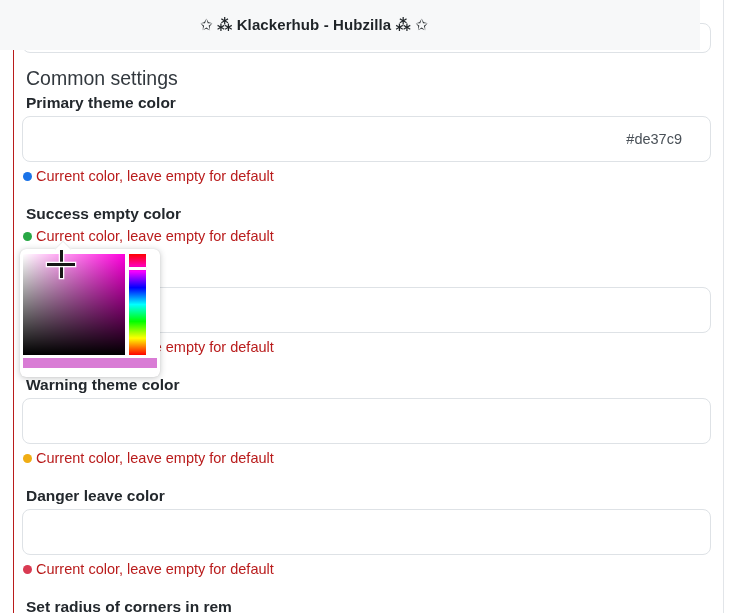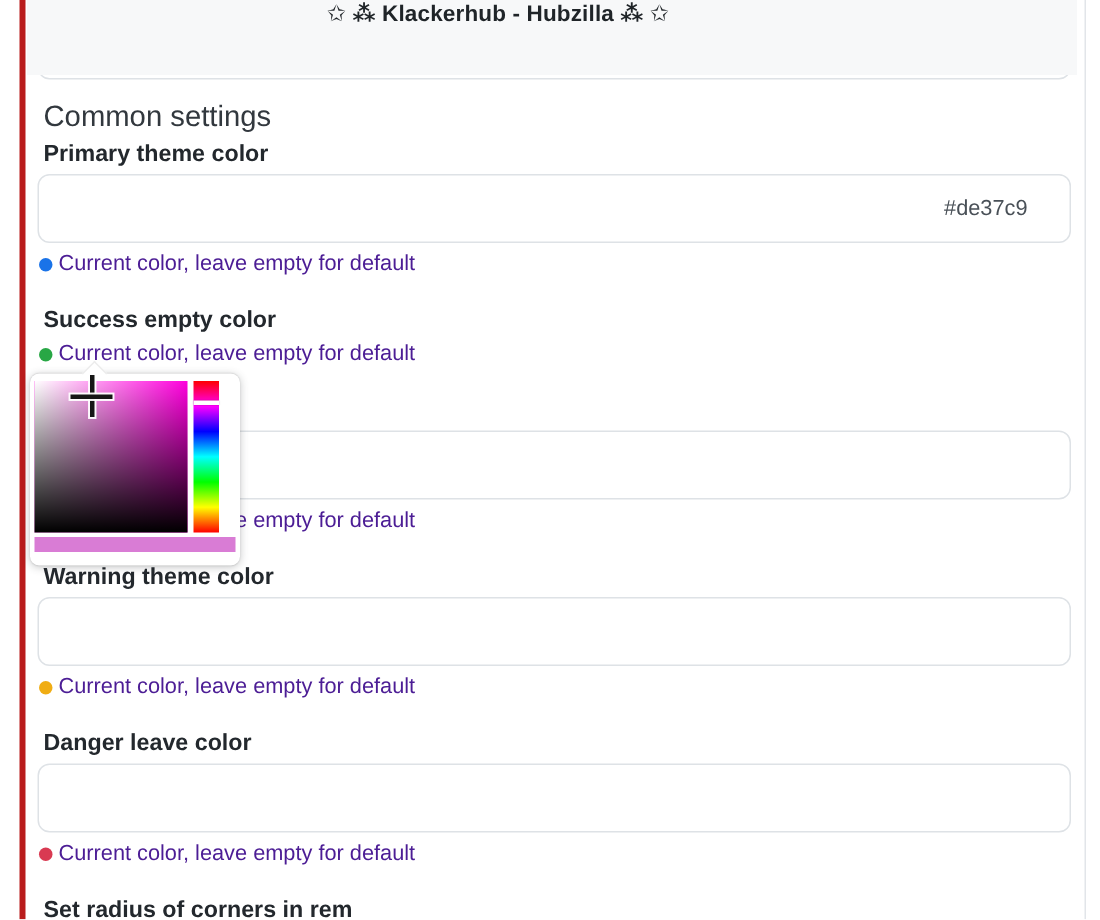--- a/index.html
+++ b/index.html
@@ -2,33 +2,33 @@
 <html><head>
 <meta charset="utf-8">
 <style>
   * { margin:0; padding:0; box-sizing:border-box; }
   html,body { width:733px; height:613px; background:#fff; }
   body { font-family:"Liberation Sans","DejaVu Sans",sans-serif; }
   .screen { position:relative; width:733px; height:613px; overflow:hidden; background:#fff; }
 
   
   .app-header {
-    position:absolute; top:0; left:18px; width:700px; height:50px;
+    position:absolute; top:0; left:0; width:700px; height:50px;
     background:#f7f8f9; z-index:20;
-    display:flex; align-items:flex-start; justify-content:center;
+    display:flex; align-items:center; justify-content:center;
   }
   .app-title {
     font-size:15px; font-weight:700; color:#1f2428;
     transform:translateX(-36px); letter-spacing:.1px;
   }
 
   
   .panel {
     position:absolute; left:13px; top:0; width:711px; height:613px;
-    border-left:4px solid #b91c1c; border-right:1px solid #e2e5e9;
+    border-left:1px solid #b91c1c; border-right:1px solid #e2e5e9;
     padding-left:8px; background:#fff;
   }
   .cutoff-input {
     margin-top:23px; width:689px; height:30px;
     border:1px solid #dee2e6; border-radius:8px; background:#fff;
   }
   .heading {
     margin:13px 0 0 4px; font-size:19.5px; line-height:24px;
     font-weight:500; color:#32383e;
   }
@@ -44,21 +44,21 @@
     font-size:14.5px; color:#495057;justify-content:flex-end;
   }
   .text-input.focused {
     border-color:#74a7f6;
     box-shadow:0 0 0 4px rgba(42,110,240,.27);
   }
   .caret { display:inline-block; width:1.5px; height:16px; background:#1a1a1a; margin-left:1px; }
   .help {
     margin:6px 0 0 1px; height:16px;
     display:flex; align-items:center; gap:4px;
-    font-size:14.5px; color:#4c1d95;
+    font-size:14.5px; color:#b91c1c;
   }
   .dot { width:9px; height:9px; border-radius:50%; flex:0 0 auto; }
 
   
   .picker {
     position:absolute; left:20px; top:249px; width:140px; height:128px;
     background:#fff; border-radius:6px; z-index:5;
     box-shadow:0 1px 6px rgba(60,64,67,.3), 0 0 1px rgba(0,0,0,.15);
   }
   .picker-arrow {

